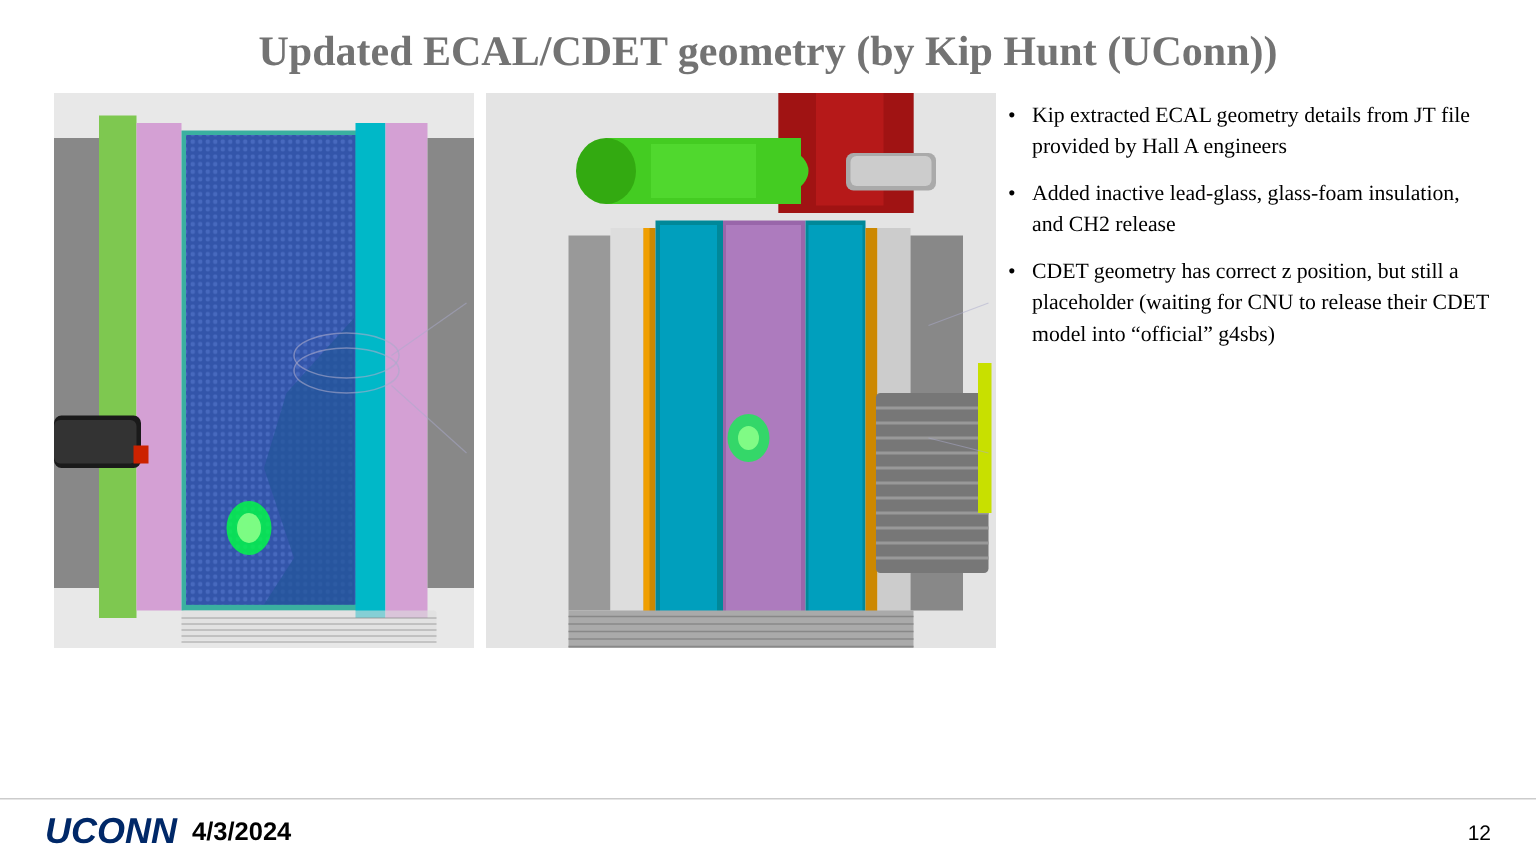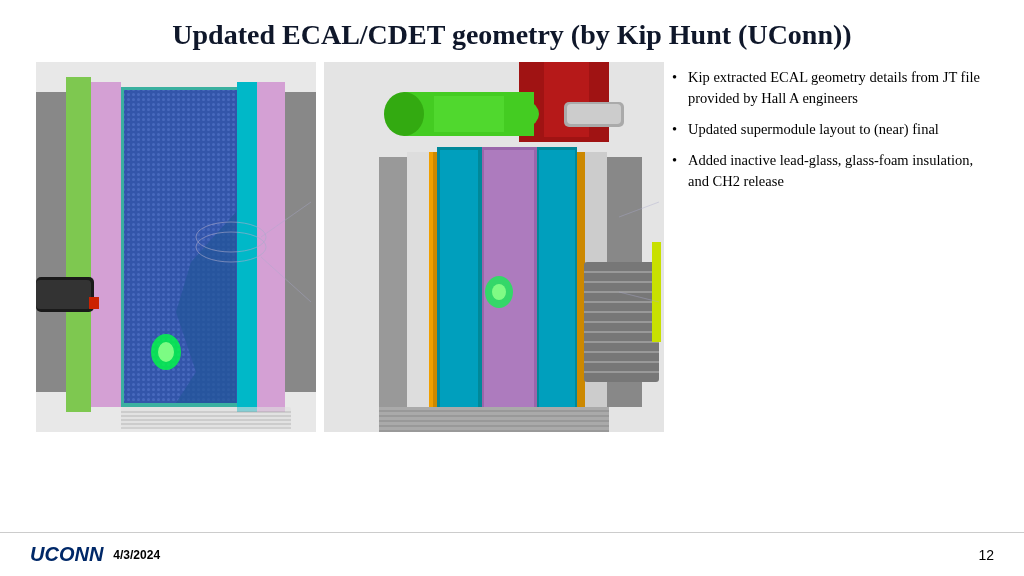--- a/index.html
+++ b/index.html
@@ -15,21 +15,21 @@
     .slide {
       width: 1024px;
       height: 576px;
       position: relative;
       padding: 18px 30px 0 30px;
     }
 
     .title {
       font-size: 28px;
       font-weight: bold;
-      color: #0f172a;
+      color: #737373;
       text-align: center;
       margin-bottom: 10px;
       line-height: 1.2;
     }
 
     .content-area {
       display: flex;
       flex-direction: row;
       align-items: flex-start;
       gap: 2px;
@@ -104,29 +104,29 @@
       border-top: 1px solid #cccccc;
     }
 
     .footer-left {
       display: flex;
       align-items: center;
       gap: 10px;
     }
 
     .uconn-logo {
-      font-size: 20px;
+      font-size: 24px;
       font-weight: 900;
       font-style: italic;
       color: #002868;
       font-family: Arial, sans-serif;
     }
 
     .footer-date {
-      font-size: 12px;
+      font-size: 17px;
       font-weight: bold;
       color: #000;
       font-family: Arial, sans-serif;
     }
 
     .footer-center {
       font-size: 14px;
       font-weight: bold;
       color: #0055cc;
       font-family: Arial, sans-serif;
@@ -272,22 +272,22 @@
           <line x1="295" y1="155" x2="335" y2="140" stroke="#aaaacc" stroke-width="0.8" opacity="0.5"></line>
           <line x1="295" y1="230" x2="335" y2="240" stroke="#aaaacc" stroke-width="0.8" opacity="0.5"></line>
         </svg>
       </div>
 
     </div>
 
     <div class="bullet-list">
       <ul id="bullet-ul">
       <li>Kip extracted ECAL geometry details from JT file provided by Hall A engineers</li>
-          <li>Updated supermodule layout to (near) final</li>
           <li>Added inactive lead-glass, glass-foam insulation, and CH2 release</li>
+          <li>CDET geometry has correct z position, but still a placeholder (waiting for CNU to release their CDET model into “official” g4sbs)</li>
         </ul>
     </div>
 
   </div>
 
   <div class="footer">
     <div class="footer-left">
       <span class="uconn-logo">UCONN</span>
       <span class="footer-date">4/3/2024</span>
     </div>

